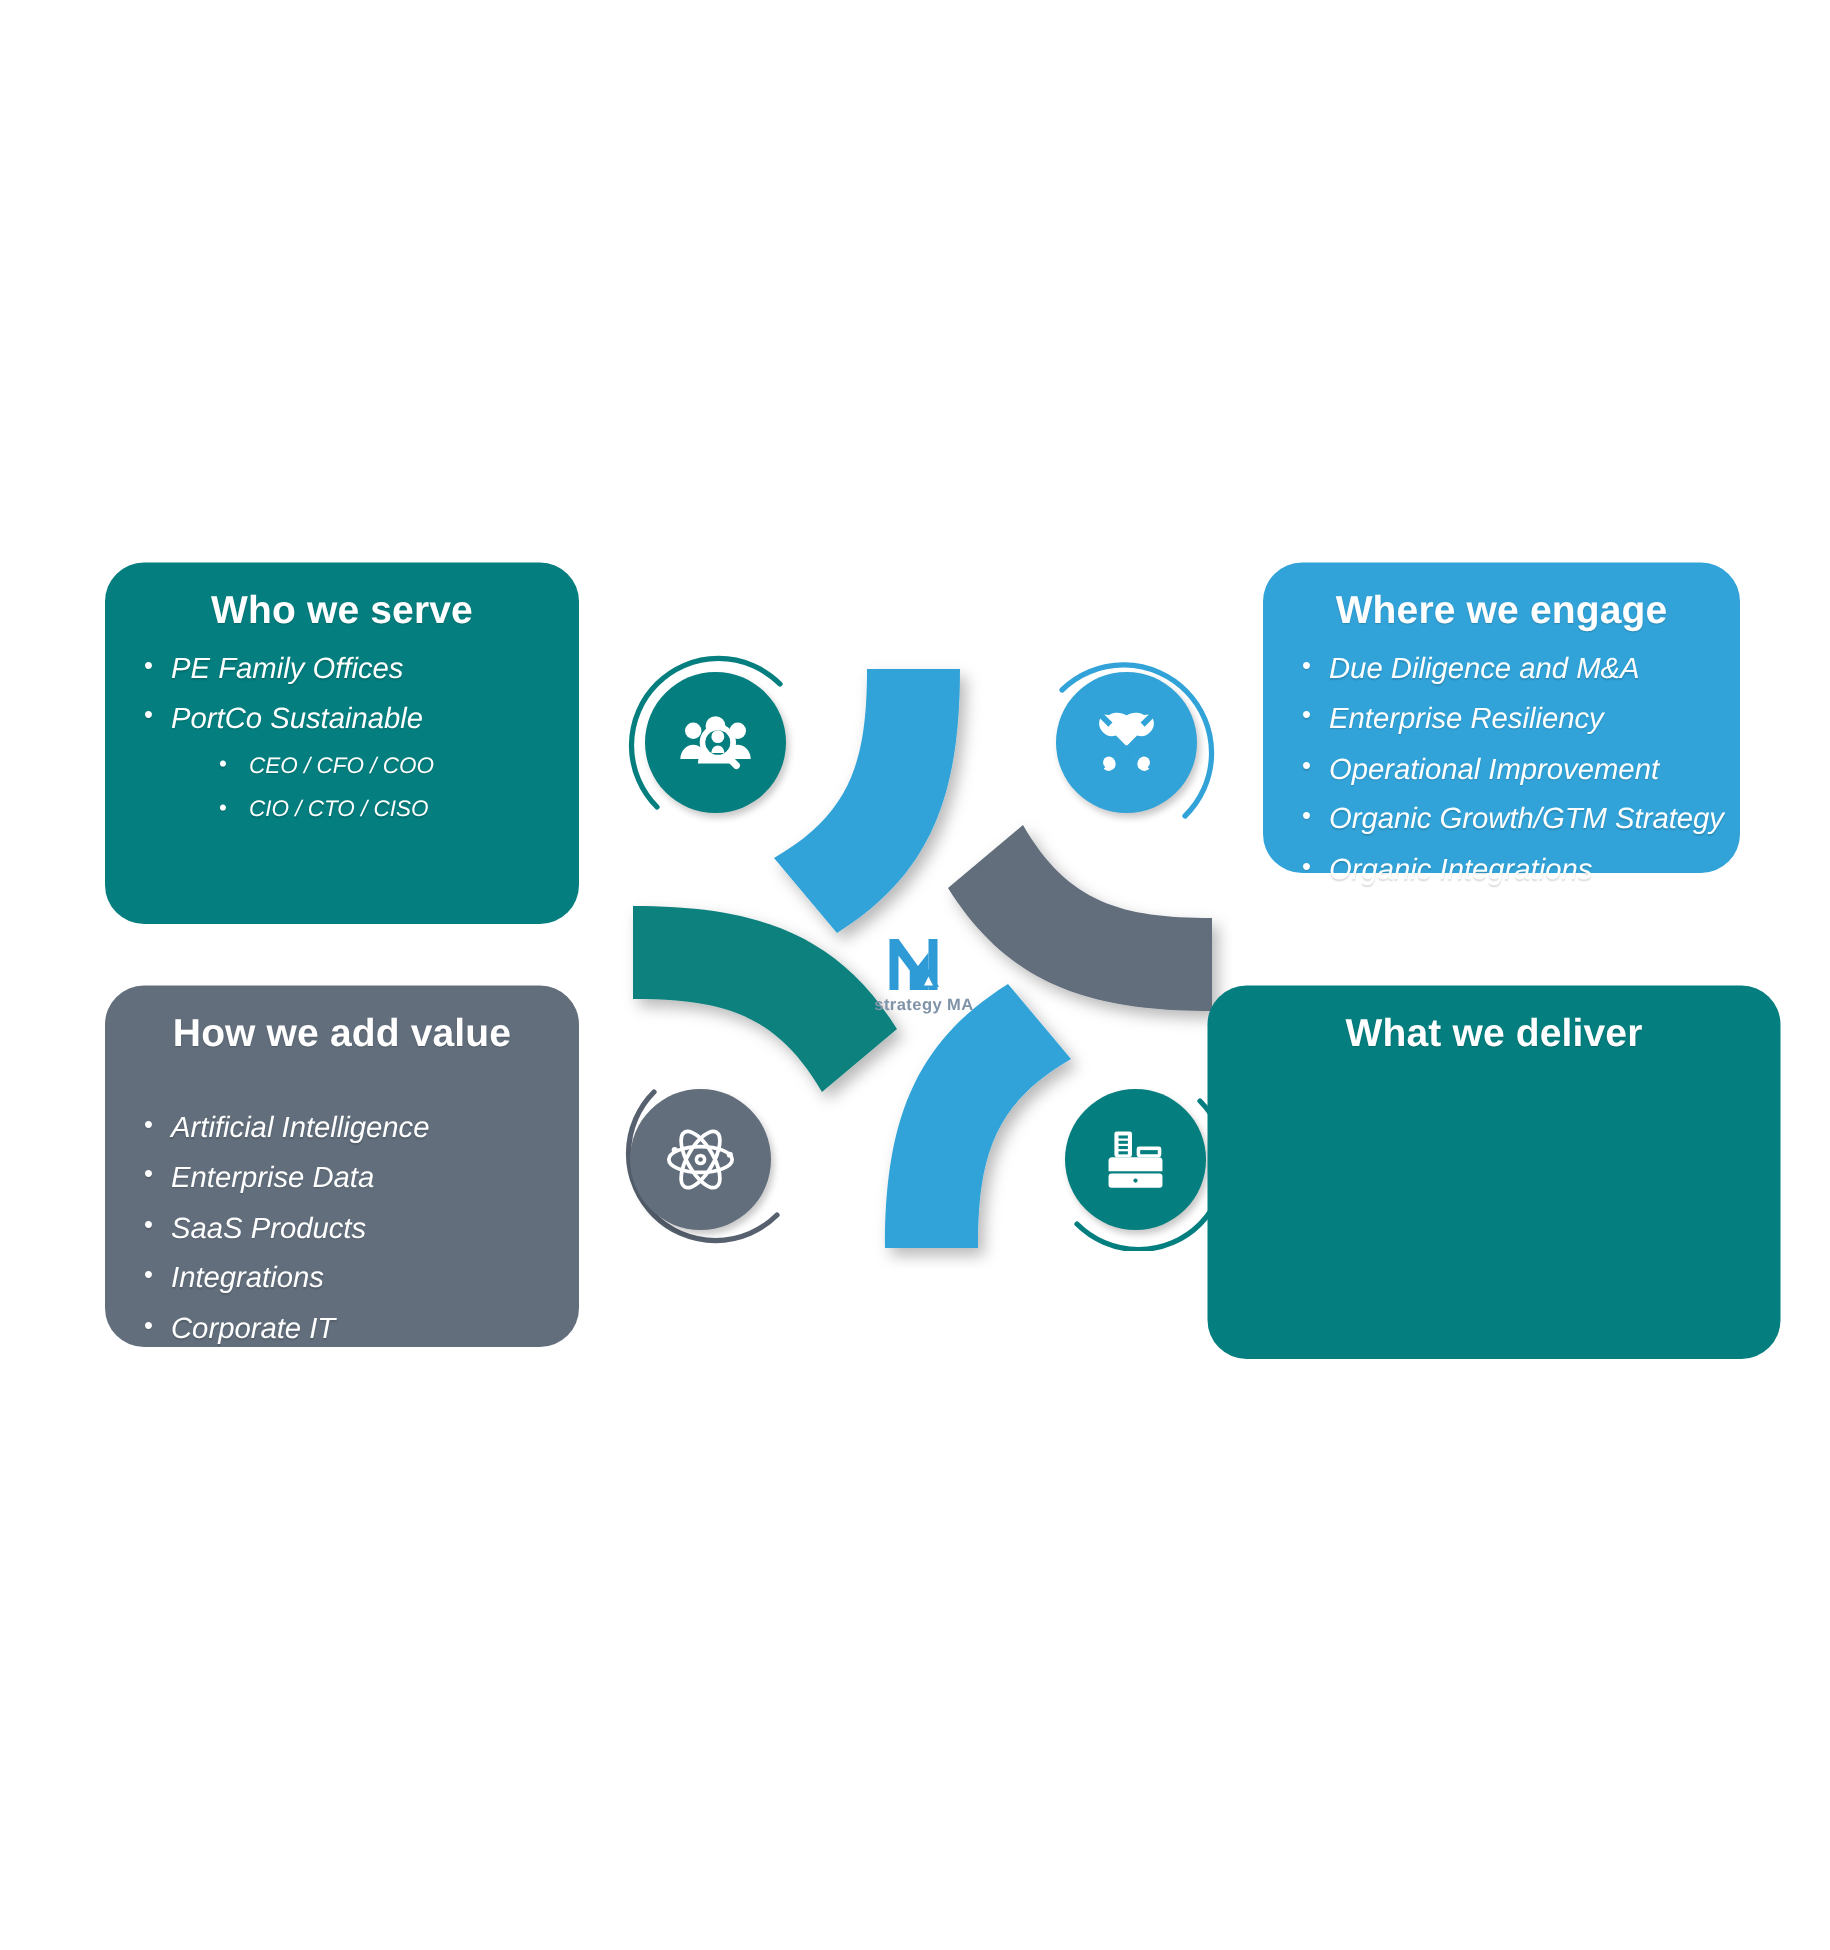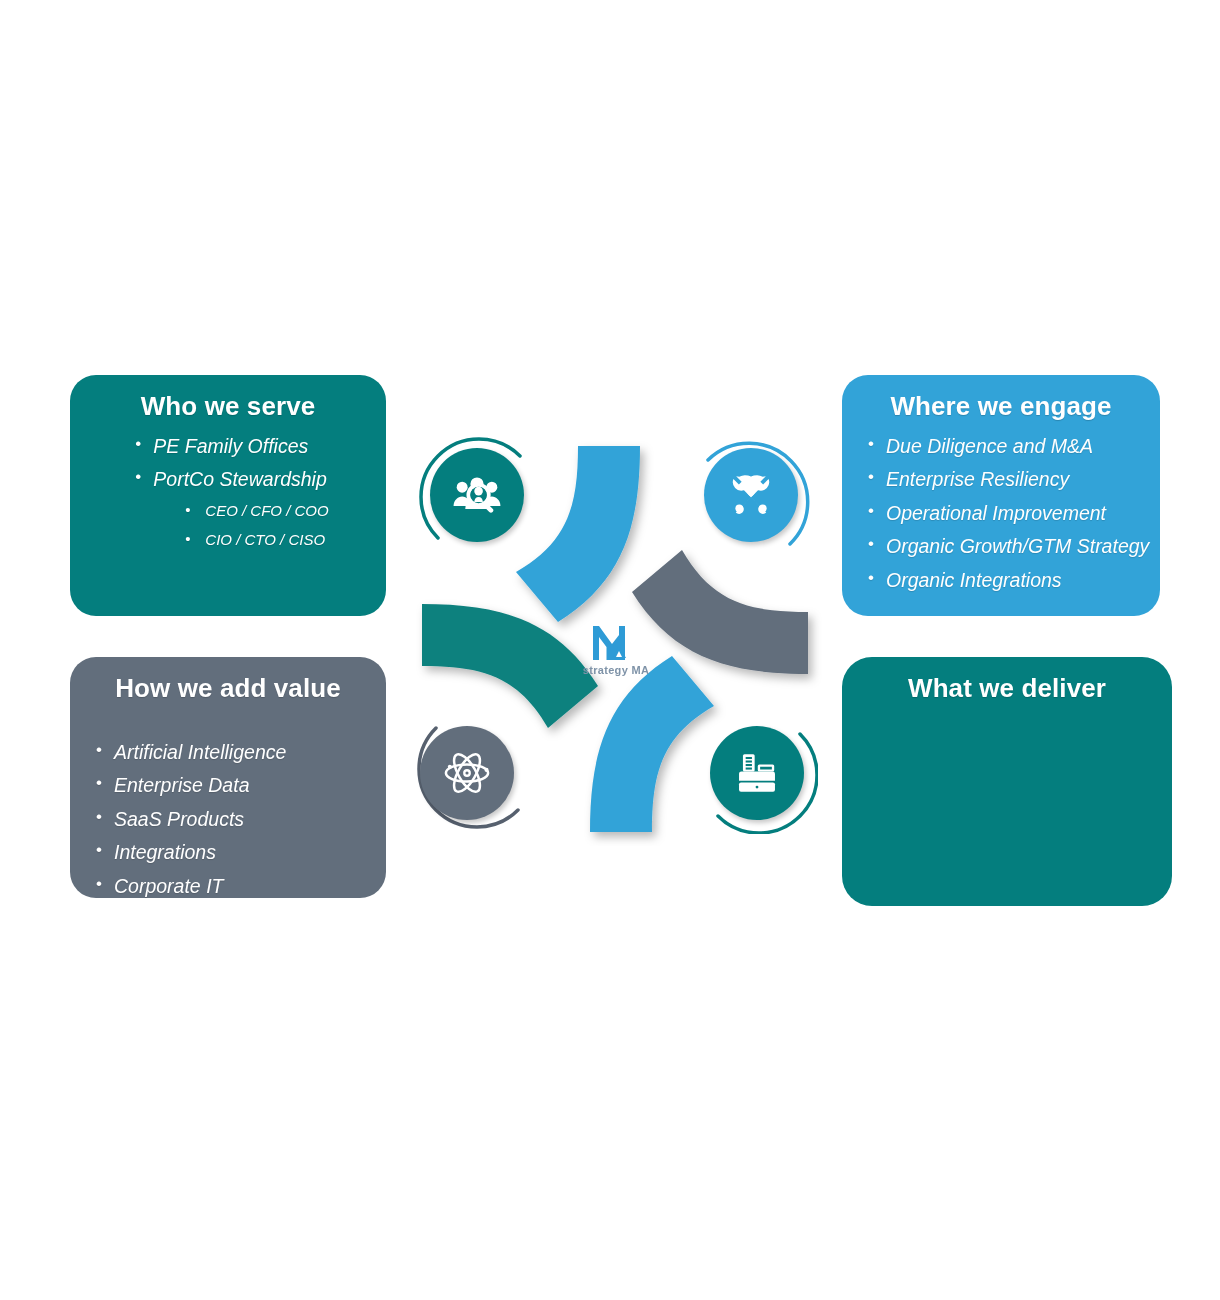--- a/index.html
+++ b/index.html
@@ -66,24 +66,24 @@
   .card li.sub {
     padding-left: 78px;
     font-size: 15px;
   }
   .card li.sub::before {
     left: 58px;
     font-size: 15px;
   }
 
   
-  #card-who    { left: 70px;  top: 375px;  width: 316px; height: 241px; align-items: center; }
-  #card-where  { left: 842px; top: 375px;  width: 318px; height: 241px; }
+  #card-who    { left: 70px;  top: 375px;  width: 316px; height: 241px; }
+  #card-where  { left: 842px; top: 375px;  width: 318px; height: 207px; }
   #card-how    { left: 70px;  top: 657px;  width: 316px; height: 241px; gap: 24px; }
-  #card-what   { left: 842px; top: 657px;  width: 330px; height: 249px; border-radius: 30px; }
+  #card-what   { left: 805px; top: 657px;  width: 382px; height: 249px; }
 
   
   #pinwheel {
     position: absolute;
     left: 408px;
     top: 432px;
     width: 414px;
     height: 414px;
   }
   #pinwheel svg { display: block; width: 414px; height: 414px; }
@@ -264,21 +264,21 @@
         <rect x="9" y="44" width="46" height="12" rx="2.5"></rect>
         <circle cx="32" cy="50" r="1.8" fill="#047E7E"></circle>
       </svg>
     </div>
   </div>
 
   <div class="card" id="card-who" style="background:#047E7E">
     <div class="card-title">Who we serve</div>
     <ul>
       <li>PE Family Offices</li>
-      <li>PortCo Stewardship</li>
+      <li>PortCo Sustainable</li>
       <li class="sub">CEO / CFO / COO</li>
       <li class="sub">CIO / CTO / CISO</li>
     </ul>
   </div>
 
   <div class="card" id="card-where" style="background:#32A3D8">
     <div class="card-title">Where we engage</div>
     <ul>
       <li>Due Diligence and M&amp;A</li>
       <li>Enterprise Resiliency</li>

